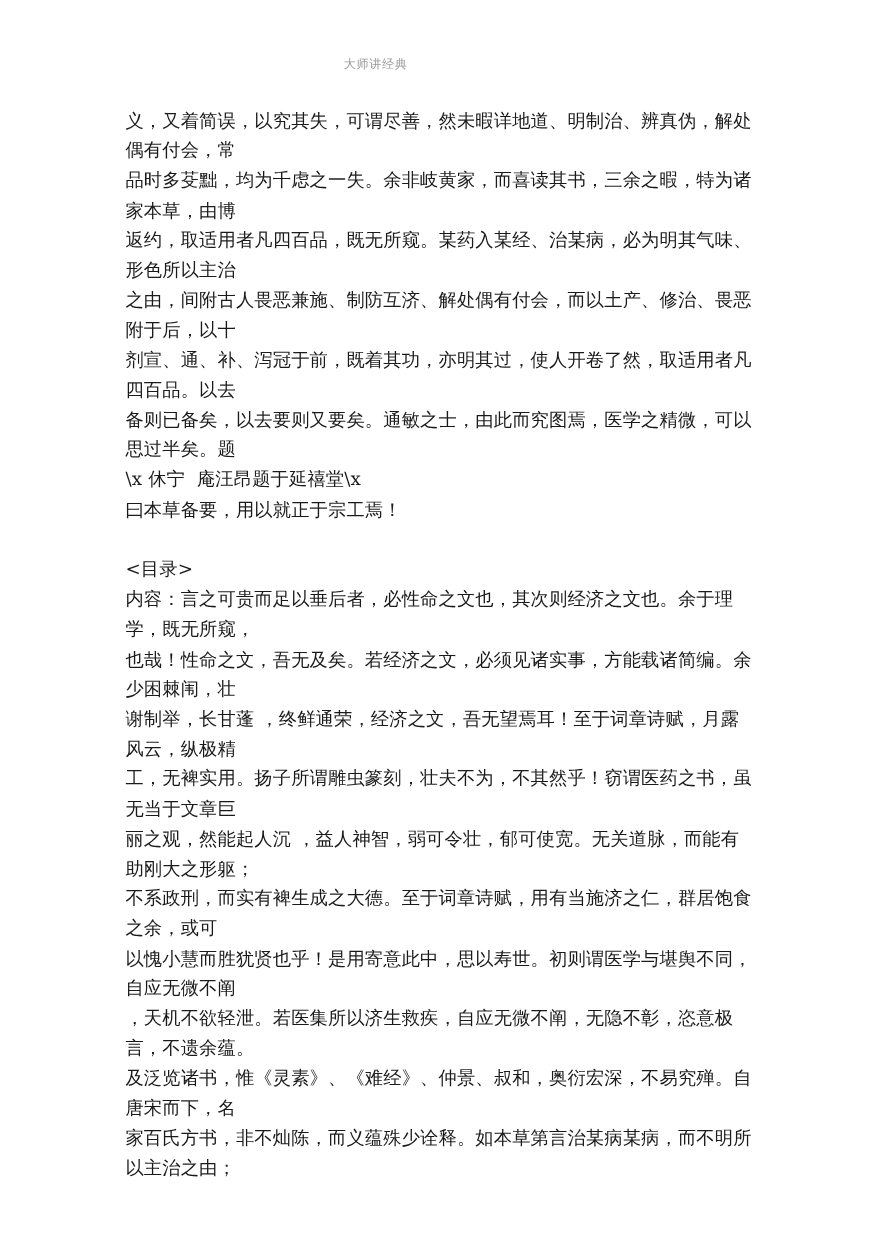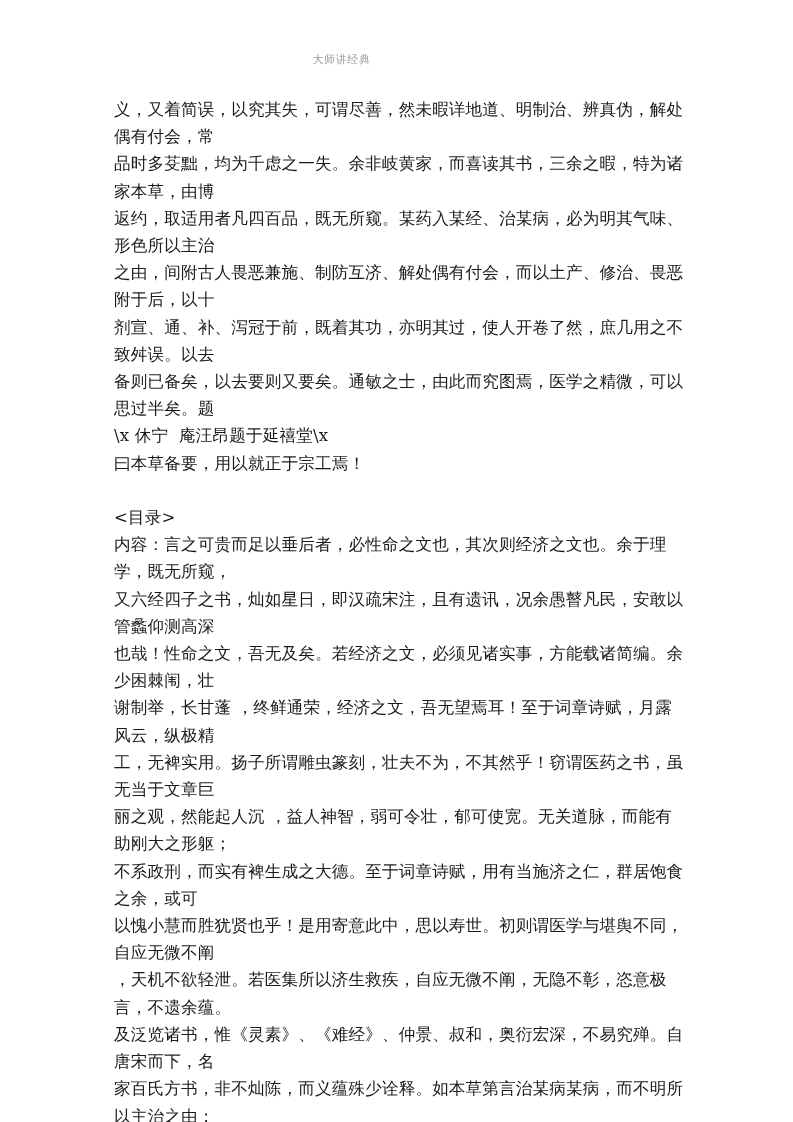--- a/index.html
+++ b/index.html
@@ -52,28 +52,27 @@
 
 <div class="page">
 
   <div class="page-header">大师讲经典</div>
 
   <div class="body-text">
       <div class="text-line">义，又着简误，以究其失，可谓尽善，然未暇详地道、明制治、辨真伪，解处偶有付会，常</div>
       <div class="text-line">品时多芟黜，均为千虑之一失。余非岐黄家，而喜读其书，三余之暇，特为诸家本草，由博</div>
       <div class="text-line">返约，取适用者凡四百品，既无所窥。某药入某经、治某病，必为明其气味、形色所以主治</div>
       <div class="text-line">之由，间附古人畏恶兼施、制防互济、解处偶有付会，而以土产、修治、畏恶附于后，以十</div>
-      <div class="text-line">剂宣、通、补、泻冠于前，既着其功，亦明其过，使人开卷了然，庶几用之不致舛误。以去</div>
+      <div class="text-line">剂宣、通、补、泻冠于前，既着其功，亦明其过，使人开卷了然，取适用者凡四百品。以去</div>
       <div class="text-line">备则已备矣，以去要则又要矣。通敏之士，由此而究图焉，医学之精微，可以思过半矣。题</div>
       <div class="text-line">\x 休宁  庵汪昂题于延禧堂\x</div>
       <div class="text-line">曰本草备要，用以就正于宗工焉！</div>
       <div class="text-line blank"></div>
       <div class="text-line">&lt;目录&gt;</div>
       <div class="text-line">内容：言之可贵而足以垂后者，必性命之文也，其次则经济之文也。余于理学，既无所窥，</div>
-      <div class="text-line">又六经四子之书，灿如星日，即汉疏宋注，且有遗讯，况余愚瞽凡民，安敢以管蠡仰测高深</div>
       <div class="text-line">也哉！性命之文，吾无及矣。若经济之文，必须见诸实事，方能载诸简编。余少困棘闱，壮</div>
       <div class="text-line">谢制举，长甘蓬 ，终鲜通荣，经济之文，吾无望焉耳！至于词章诗赋，月露风云，纵极精</div>
       <div class="text-line">工，无裨实用。扬子所谓雕虫篆刻，壮夫不为，不其然乎！窃谓医药之书，虽无当于文章巨</div>
       <div class="text-line">丽之观，然能起人沉 ，益人神智，弱可令壮，郁可使宽。无关道脉，而能有助刚大之形躯；</div>
       <div class="text-line">不系政刑，而实有裨生成之大德。至于词章诗赋，用有当施济之仁，群居饱食之余，或可</div>
       <div class="text-line">以愧小慧而胜犹贤也乎！是用寄意此中，思以寿世。初则谓医学与堪舆不同，自应无微不阐</div>
       <div class="text-line">，天机不欲轻泄。若医集所以济生救疾，自应无微不阐，无隐不彰，恣意极言，不遗余蕴。</div>
       <div class="text-line">及泛览诸书，惟《灵素》、《难经》、仲景、叔和，奥衍宏深，不易究殚。自唐宋而下，名</div>
       <div class="text-line">家百氏方书，非不灿陈，而义蕴殊少诠释。如本草第言治某病某病，而不明所以主治之由；</div>
     </div>

